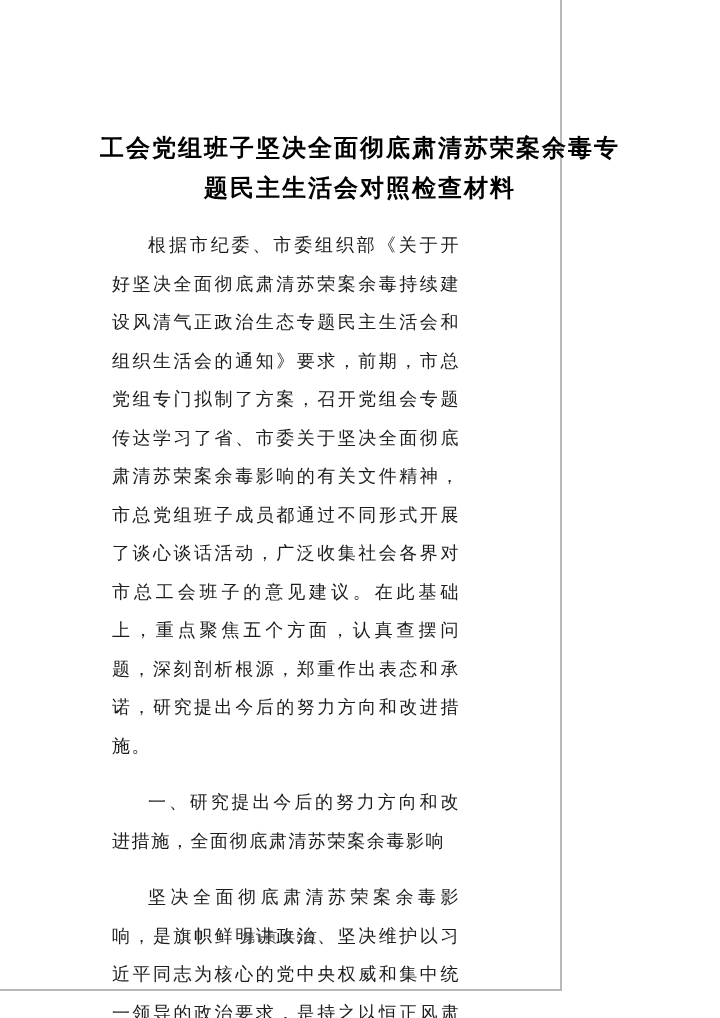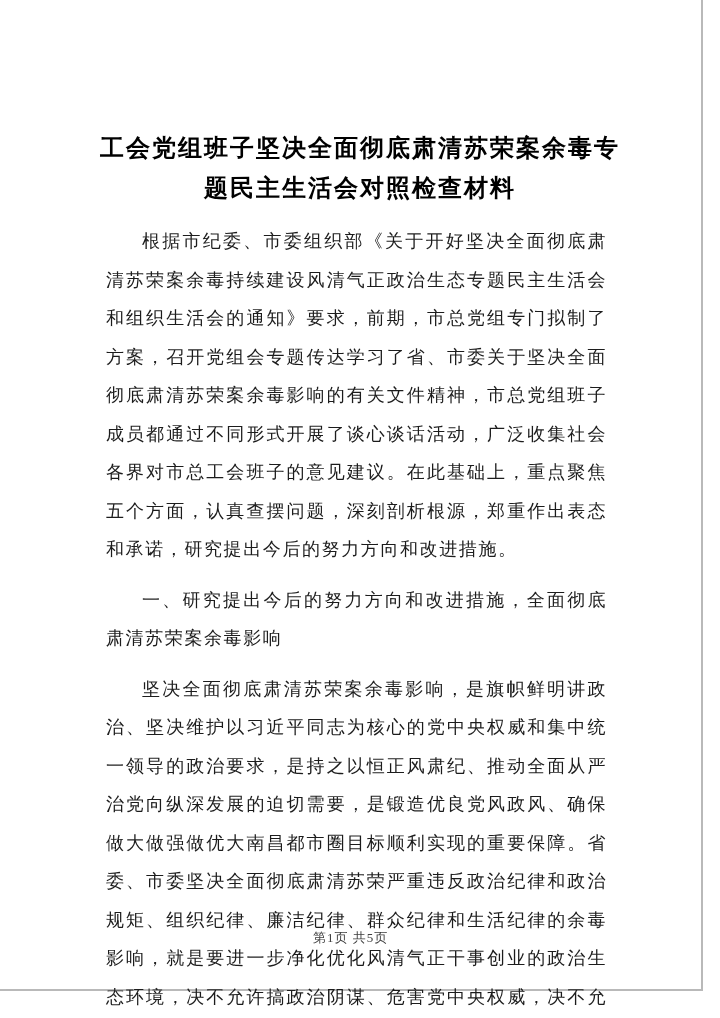--- a/index.html
+++ b/index.html
@@ -9,21 +9,21 @@
   }
   body {
     width: 720px;
     height: 1018px;
     overflow: hidden;
     font-family: "Liberation Serif", "DejaVu Serif", serif;
   }
   .page {
     position: relative;
     box-sizing: border-box;
-    width: 703px;
+    width: 562px;
     height: 991px;
     background: #ffffff;
     border-right: 2px solid #b9b9b9;
     border-bottom: 2px solid #b9b9b9;
     color: #1c1c1c;
   }
   .content {
     box-sizing: border-box;
     padding: 128px 82px 0 94px;
   }
@@ -31,21 +31,21 @@
     margin: 0 auto 14px auto;
     width: 532px;
     font-size: 24px;
     font-weight: bold;
     color: #000000;
     text-align: center;
     line-height: 40px;
     letter-spacing: 2px;
   }
   .body-text p {
-    margin: 12px;
+    margin: 18px;
     font-size: 18px;
     line-height: 38.5px;
     letter-spacing: 1.6px;
     text-align: justify;
     text-indent: 2em;
     color: #1c1c1c;
     word-break: break-all;
   }
   .page-footer {
     position: absolute;

